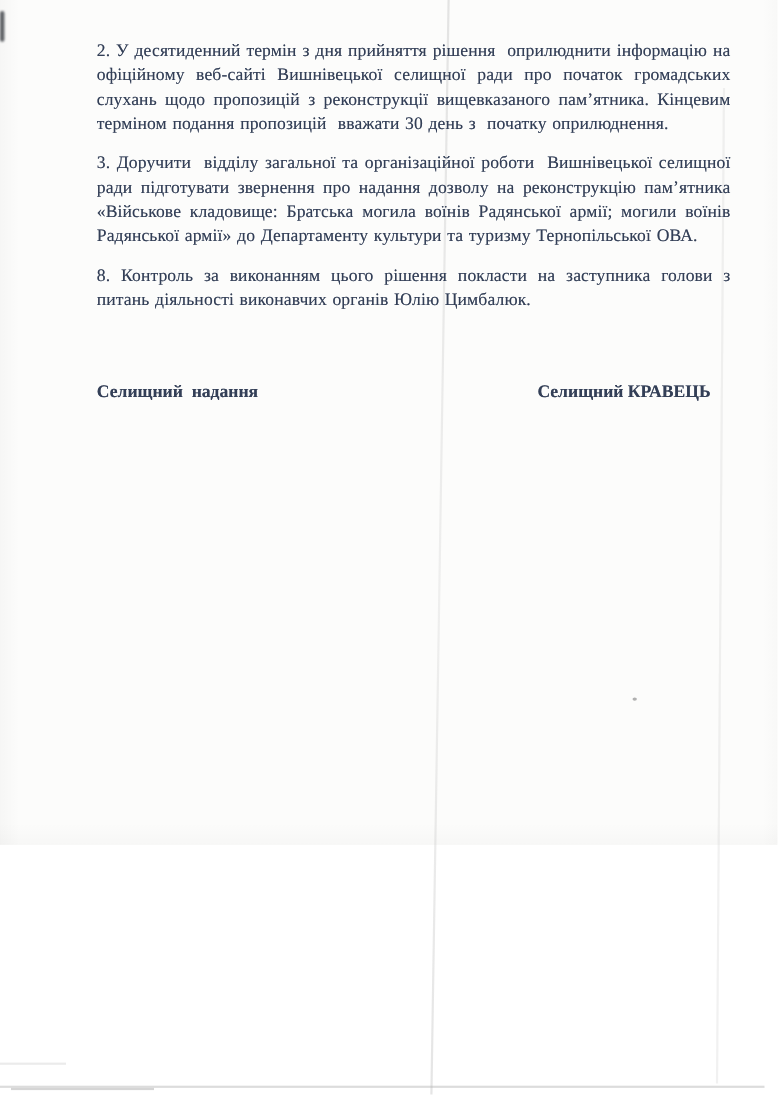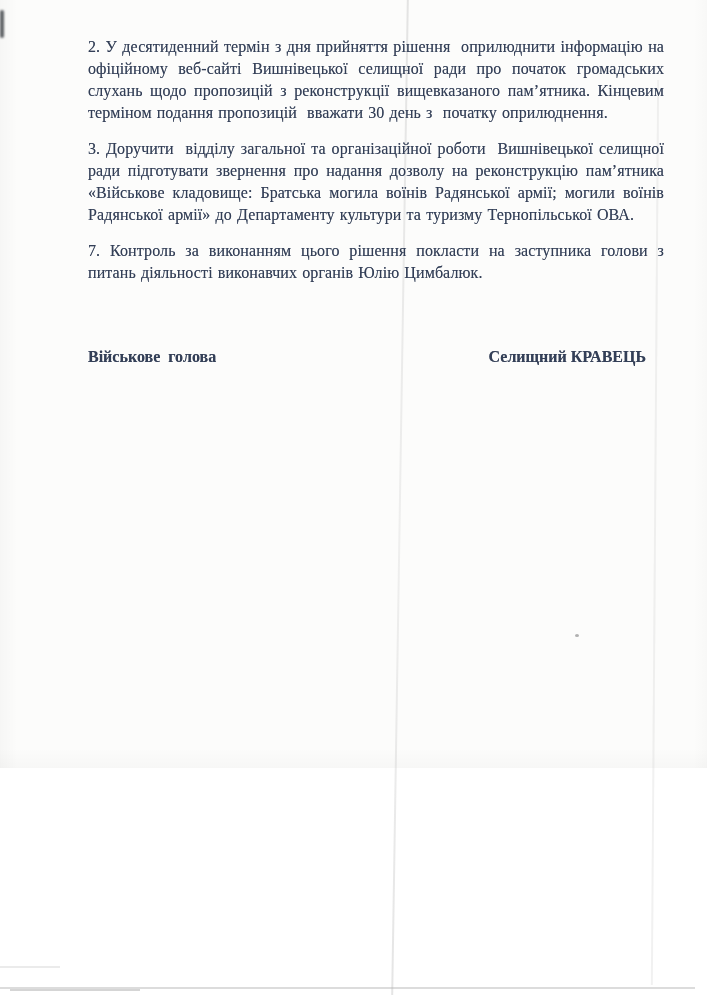--- a/index.html
+++ b/index.html
@@ -113,21 +113,21 @@
   <div class="artifact streak-a"></div>
   <div class="artifact streak-b"></div>
   <div class="artifact speck"></div>
   <div class="artifact bottom-line"></div>
   <div class="artifact bottom-line-dark"></div>
   <div class="artifact bottom-line-faint"></div>
 
   <div class="content">
     <p class="para">2. У десятиденний термін з дня прийняття рішення  оприлюднити інформацію на офіційному веб-сайті Вишнівецької селищної ради про початок громадських слухань щодо пропозицій з реконструкції вищевказаного пам’ятника. Кінцевим терміном подання пропозицій  вважати 30 день з  початку оприлюднення.</p>
     <p class="para">3. Доручити  відділу загальної та організаційної роботи  Вишнівецької селищної ради підготувати звернення про надання дозволу на реконструкцію пам’ятника «Військове кладовище: Братська могила воїнів Радянської армії; могили воїнів Радянської армії» до Департаменту культури та туризму Тернопільської ОВА.</p>
-    <p class="para last">7. Контроль за виконанням цього рішення покласти на заступника голови з питань діяльності виконавчих органів Юлію Цимбалюк.</p>
+    <p class="para last">8. Контроль за виконанням цього рішення покласти на заступника голови з питань діяльності виконавчих органів Юлію Цимбалюк.</p>
 
     <div class="signature">
-      <span class="sig-title">Військове  голова</span>
+      <span class="sig-title">Селищний  надання</span>
       <span class="sig-name">Селищний КРАВЕЦЬ</span>
     </div>
   </div>
 
 </div>
 
 </body></html>

